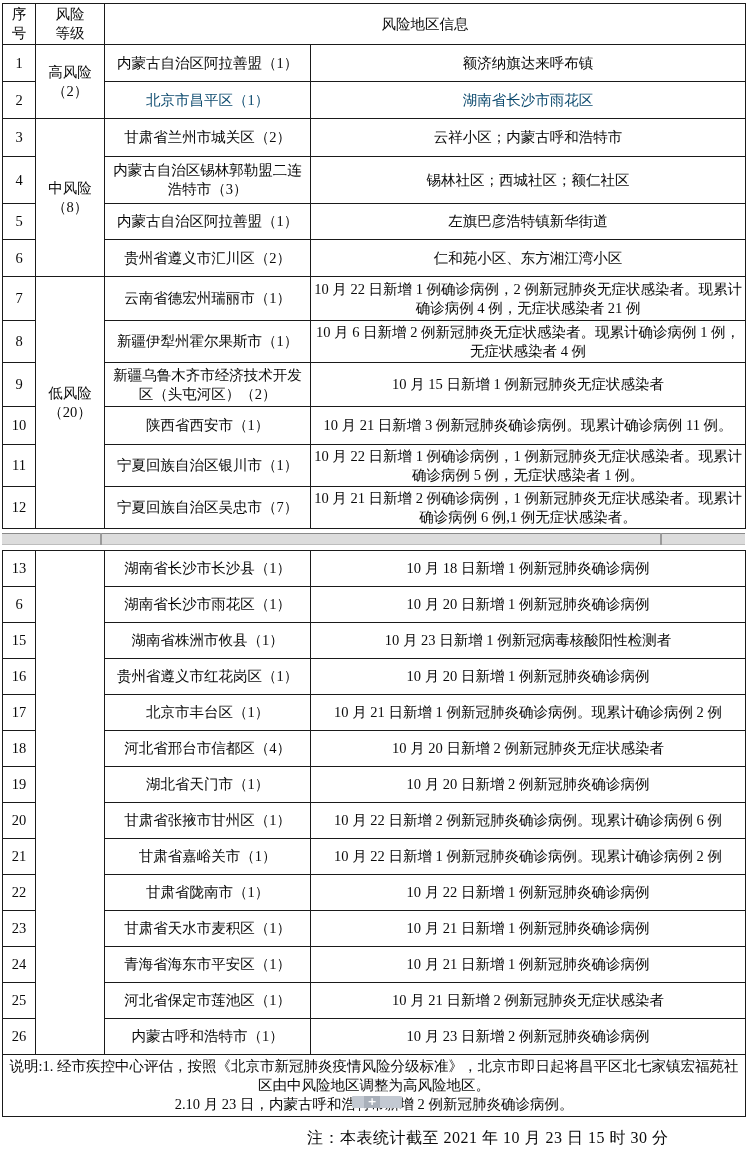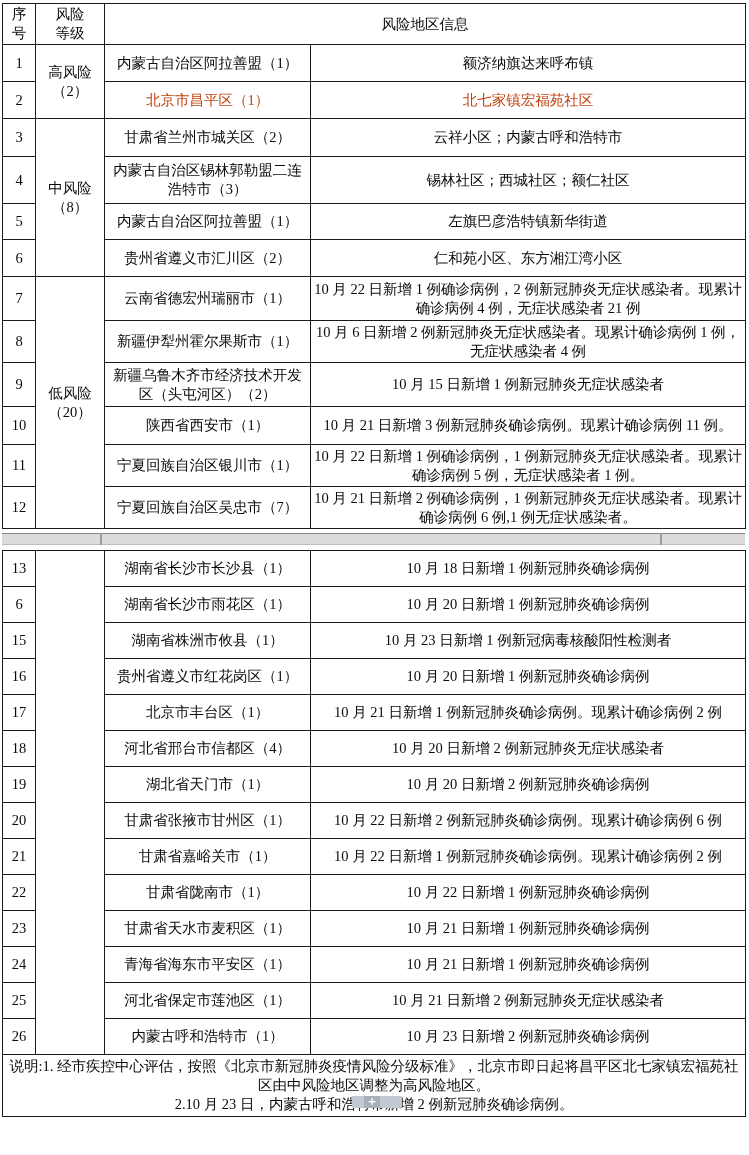--- a/index.html
+++ b/index.html
@@ -17,21 +17,21 @@
     overflow:hidden;
   }
   col.c-no{width:33px;}
   col.c-level{width:69px;}
   col.c-region{width:206px;}
   col.c-info{width:435px;}
   td.info{text-align:left;padding:1px 6px;}
   tr.h40{height:40px;} tr.h37{height:37px;} tr.h38{height:38px;}
   tr.h47{height:47px;} tr.h36{height:36px;} tr.h42{height:42px;}
   tr.h44{height:44px;} tr.h62{height:62px;}
-  .red{color:#c2410c;font-weight:bold;}
+  .red{color:#0c4a6e;font-weight:bold;}
   .bold{font-weight:bold;}
   td.notes{text-align:left;padding:3px 8px;line-height:20px;font-size:15px;}
   .divider{
     position:relative;height:10px;margin:4px 0 5px 0;
     background:#dcdcdc;border-top:1px solid #8a8a8a;border-bottom:1px solid #bdbdbd;
   }
   .divider .tick{position:absolute;top:-1px;width:2px;height:12px;background:#9a9a9a;}
   .tick1{left:98px;} .tick2{left:658px;}
   .footer-note{
     margin:11px 0 0 305px;font-size:16px;letter-spacing:0.5px;white-space:nowrap;
@@ -74,21 +74,21 @@
       <td rowspan="2">
             <div>高风险</div>
             <div>（2）</div>
           </td>
       <td>内蒙古自治区阿拉善盟（1）</td>
       <td class="info">额济纳旗达来呼布镇</td>
     </tr>
     <tr class="h37">
       <td>2</td>
       <td class="red">北京市昌平区（1）</td>
-      <td class="info red">北七家镇宏福苑社区</td>
+      <td class="info red">湖南省长沙市雨花区</td>
     </tr>
     <tr class="h38">
       <td>3</td>
       <td rowspan="4">
             <div>中风险</div>
             <div>（8）</div>
           </td>
       <td>甘肃省兰州市城关区（2）</td>
       <td class="info">云祥小区；内蒙古呼和浩特市</td>
     </tr>
@@ -232,17 +232,18 @@
     </tr>
     <tr class="h62">
       <td colspan="4" class="notes">
         <div>说明:1. 经市疾控中心评估，按照《北京市新冠肺炎疫情风险分级标准》，北京市即日起将昌平区北七家镇宏福苑社区由中风险地区调整为高风险地区。</div>
         <div>2.10 月 23 日，内蒙古呼和浩特市新增 2 例新冠肺炎确诊病例。</div>
       </td>
     </tr>
   </tbody>
     </table>
 
+  <div class="footer-note">注：本表统计截至 2021 年 10 月 23 日 15 时 30 分</div>
 </div>
 
 <div class="plus-handle">
   <span class="plus-chip">+</span>
 </div>
 
 </body></html>

